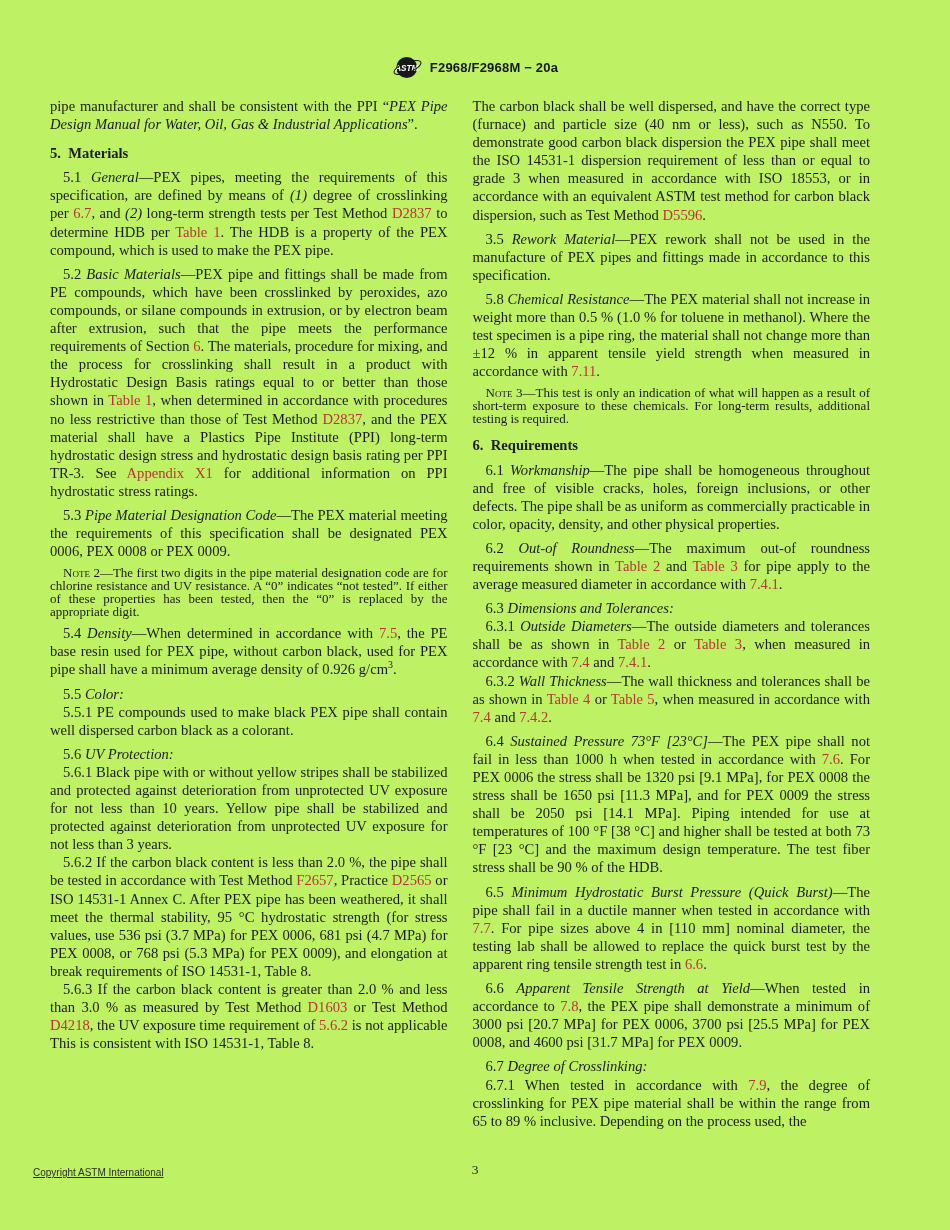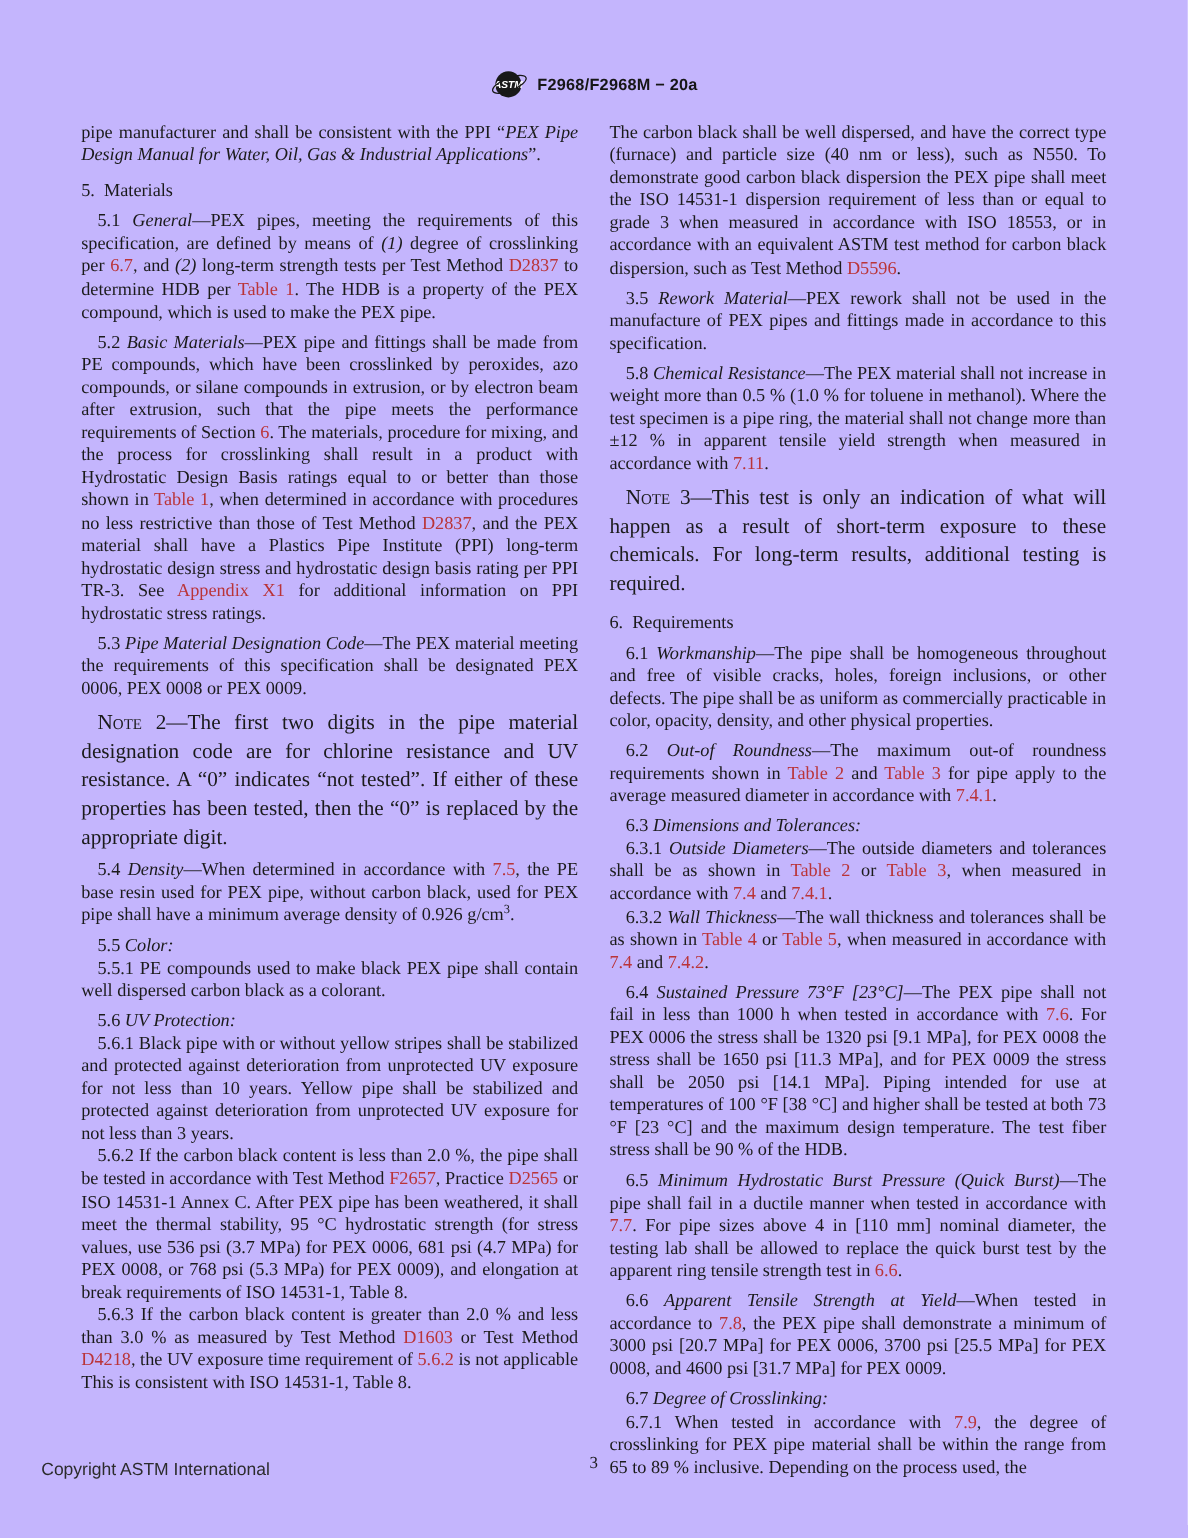--- a/index.html
+++ b/index.html
@@ -1,48 +1,48 @@
 <!DOCTYPE html>
 <html lang="en"><head>
 <meta charset="utf-8">
 <style>
   html,body{margin:0;padding:0;}
   body{
     width:950px;height:1230px;background:#ffffff;position:relative;
     font-family:"Liberation Serif","DejaVu Serif",serif;color:#1b1b1b;
     -webkit-font-smoothing:antialiased;
   }
-  .page{position:absolute;inset:0;background:#c4b5fd;overflow:hidden;}
+  .page{position:absolute;inset:0;background:#bef264;overflow:hidden;}
 
   
   .hdr{position:absolute;top:50px;left:0;width:100%;height:34px;
        display:flex;justify-content:center;align-items:center;gap:7px;}
   .logo{width:31px;height:31px;display:inline-block;}
   .doccode{font-family:"Liberation Sans","DejaVu Sans",sans-serif;
            font-weight:bold;font-size:13px;letter-spacing:.2px;color:#161616;}
 
   
-  .cols{position:absolute;top:97px;left:65px;width:820px;
+  .cols{position:absolute;top:97px;left:50px;width:820px;
         display:flex;gap:25px;}
   .col{width:397.5px;text-align:justify;font-size:14.6px;line-height:18.1px;
        hyphens:auto;-webkit-hyphens:auto;}
   .block{margin:0;}
   .indent{text-indent:13px;}
   .gap{margin-top:6px;}
-  .heading{font-weight:normal;margin-top:11px;}
-  .note{font-size:17px;line-height:23px;font-family:Liberation Serif, serif;}
+  .heading{font-weight:bold;margin-top:11px;}
+  .note{font-size:13px;line-height:13px;font-family:Liberation Serif, serif;}
   .it{font-style:italic;}
   .sc{font-variant:small-caps;}
   .link{color:#ba3438;}
   sup{font-size:68%;line-height:0;vertical-align:super;}
 
   
   .copyright{position:absolute;left:33px;top:1167px;
              font-family:"Liberation Sans","DejaVu Sans",sans-serif;
-             font-size:14px;color:#2c2c2c;}
+             font-size:10px;color:#2c2c2c;text-decoration:underline;}
   .pagenum{position:absolute;top:1162px;left:0;width:100%;
            text-align:center;font-size:13.5px;color:#1b1b1b;}
 </style>
 </head>
 <body>
 
 <div class="page">
 
   <div class="hdr">
     <span class="logo">

